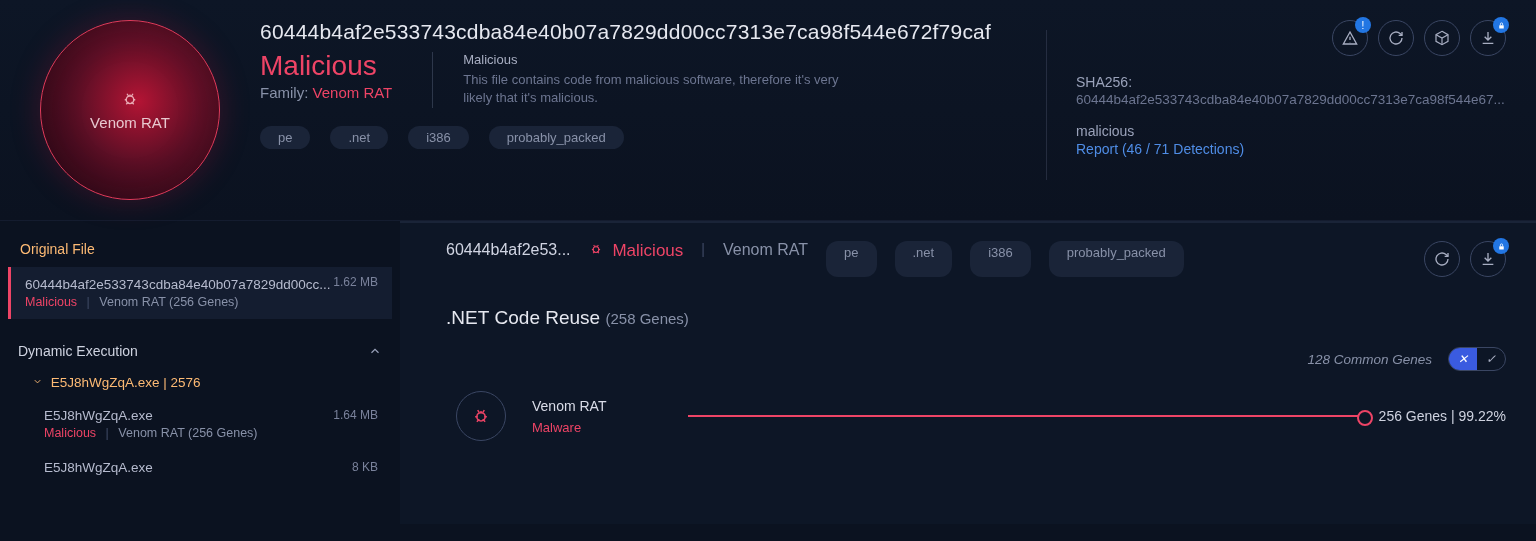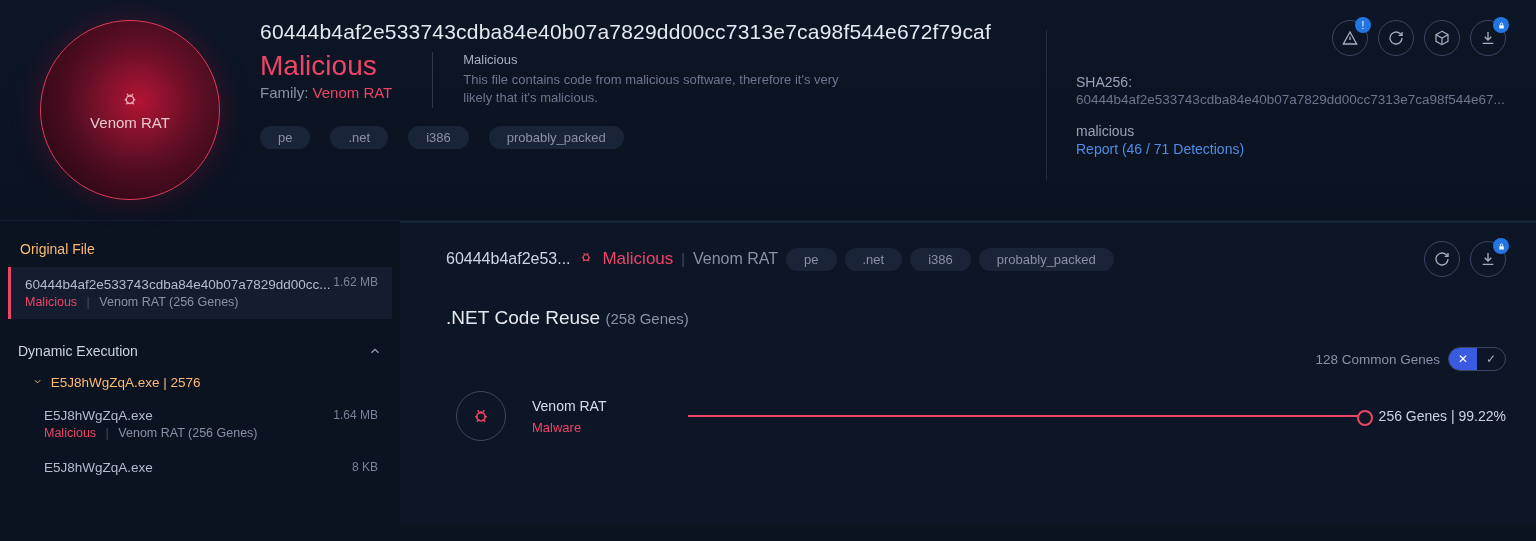--- a/index.html
+++ b/index.html
@@ -173,42 +173,43 @@
     position: relative;
   }
   .content {
     flex: 1;
     background: #0d1626;
     border-top: 2px solid #1a2438;
     padding: 0;
     min-width: 0;
   }
   .content-header {
-    display: flex; align-items: center;
+    display: flex; 
     padding: 18px 30px 14px 46px;
-    gap: 8px;
+    gap: 18px;
   }
   .crumb-hash { color: #d0d4e2; font-size: 16px; }
   .mini-bug { color: #ee4466; font-size: 14px; margin-right: 6px; }
   .crumb-mal { color: #ee4466; font-size: 17px; font-weight:300; }
   .crumb-div { color: #3f4a66; }
   .crumb-fam { color: #8891a8; font-size: 16px; }
   .content-actions { margin-left: auto; display: flex; gap: 10px; }
   .section-title {
     padding: 16px 30px 10px 46px;
     font-size: 19px;
     color: #e6e8f0;
     font-weight: 300;
   }
   .section-title .bold { font-weight: 500; }
   .section-title .sub { color: #8891a8; font-size: 15px; }
   .filter-row {
     display: flex; justify-content: flex-end; align-items: center;
     padding: 8px 30px 4px 46px;
-    gap: 8px;
+    gap: 16px;
+    font-style: italic;
   }
   .filter-label { color: #8891a8; font-size: 13.5px; }
   .toggle {
     display: inline-flex;
     border-radius: 14px;
     overflow: hidden;
     border: 1px solid #3a4663;
     height: 24px;
   }
   .toggle-half {

